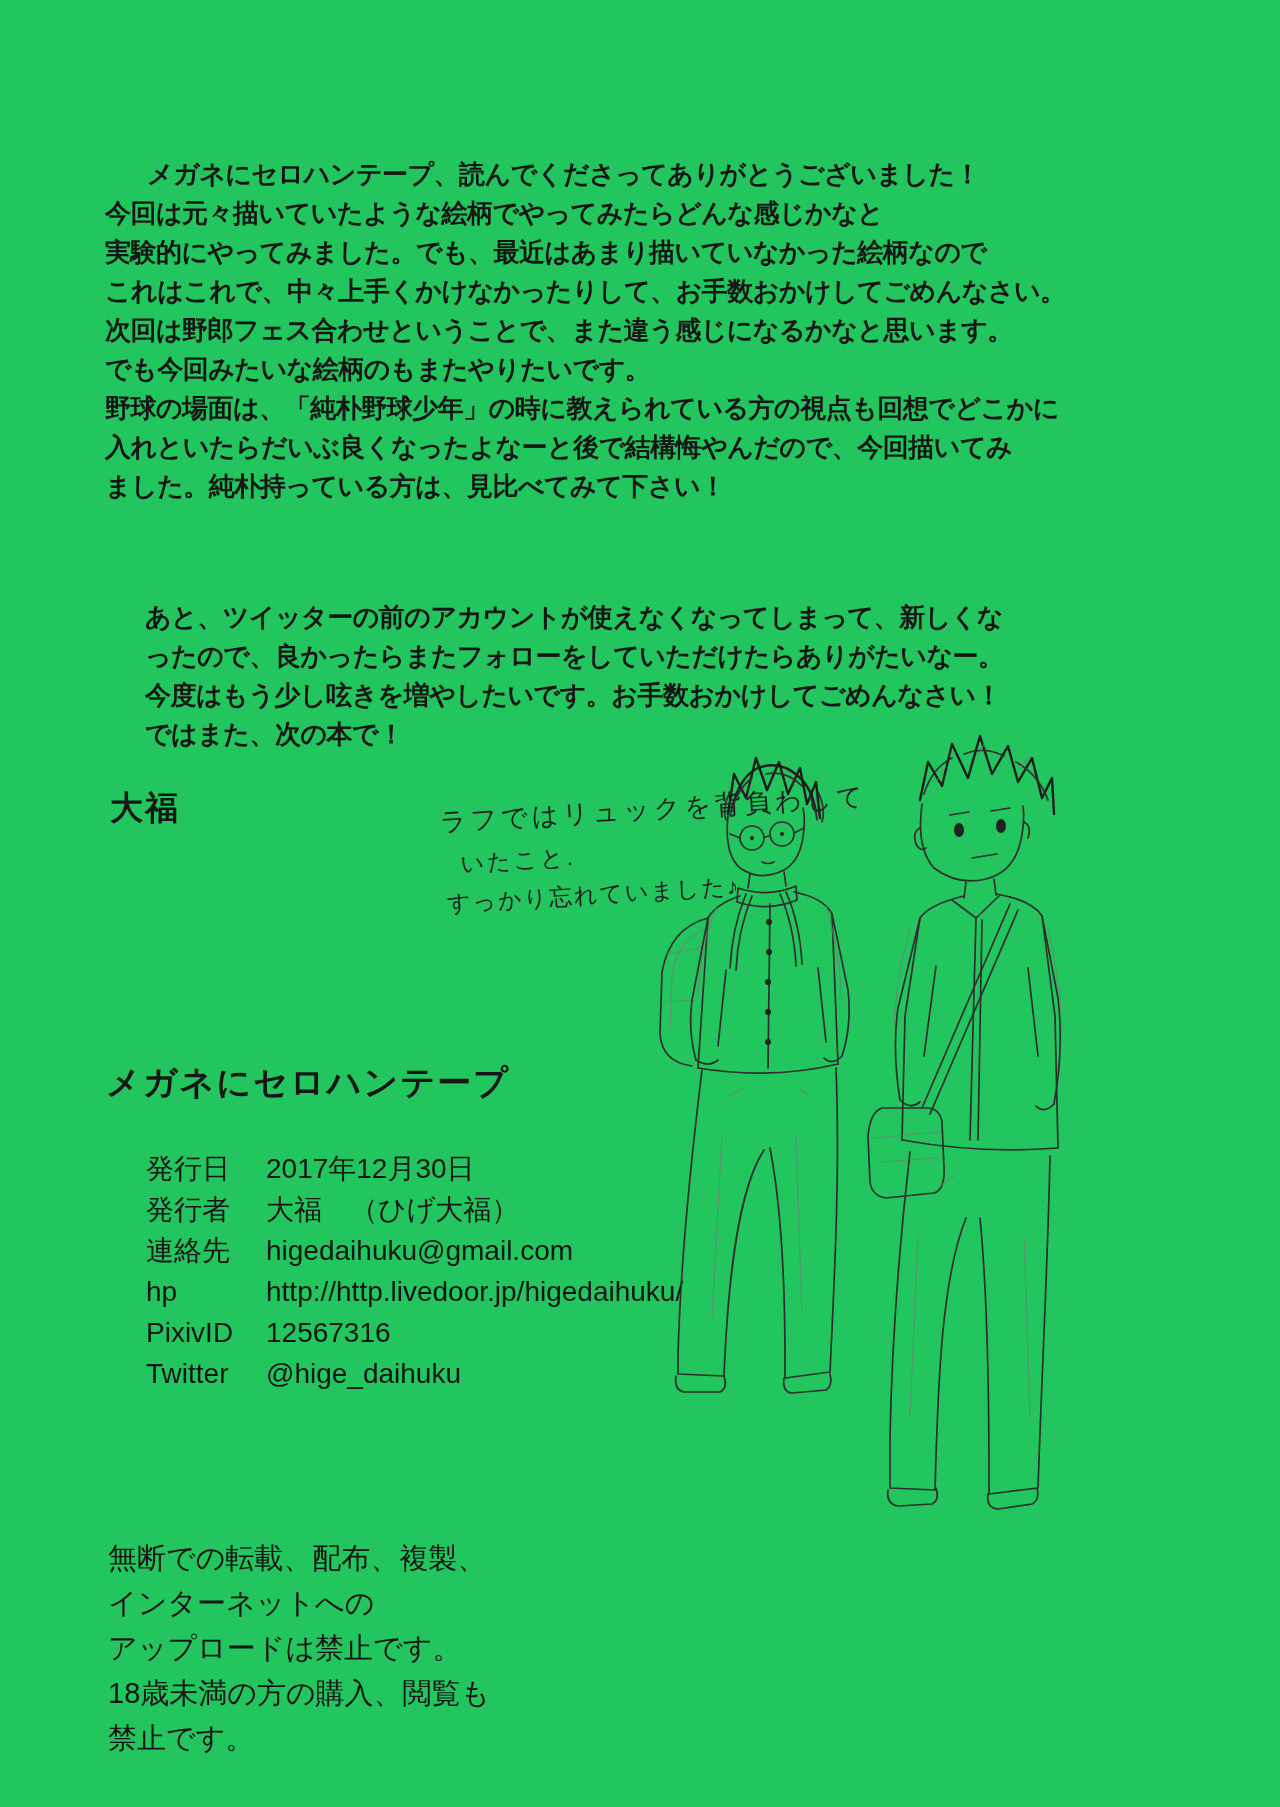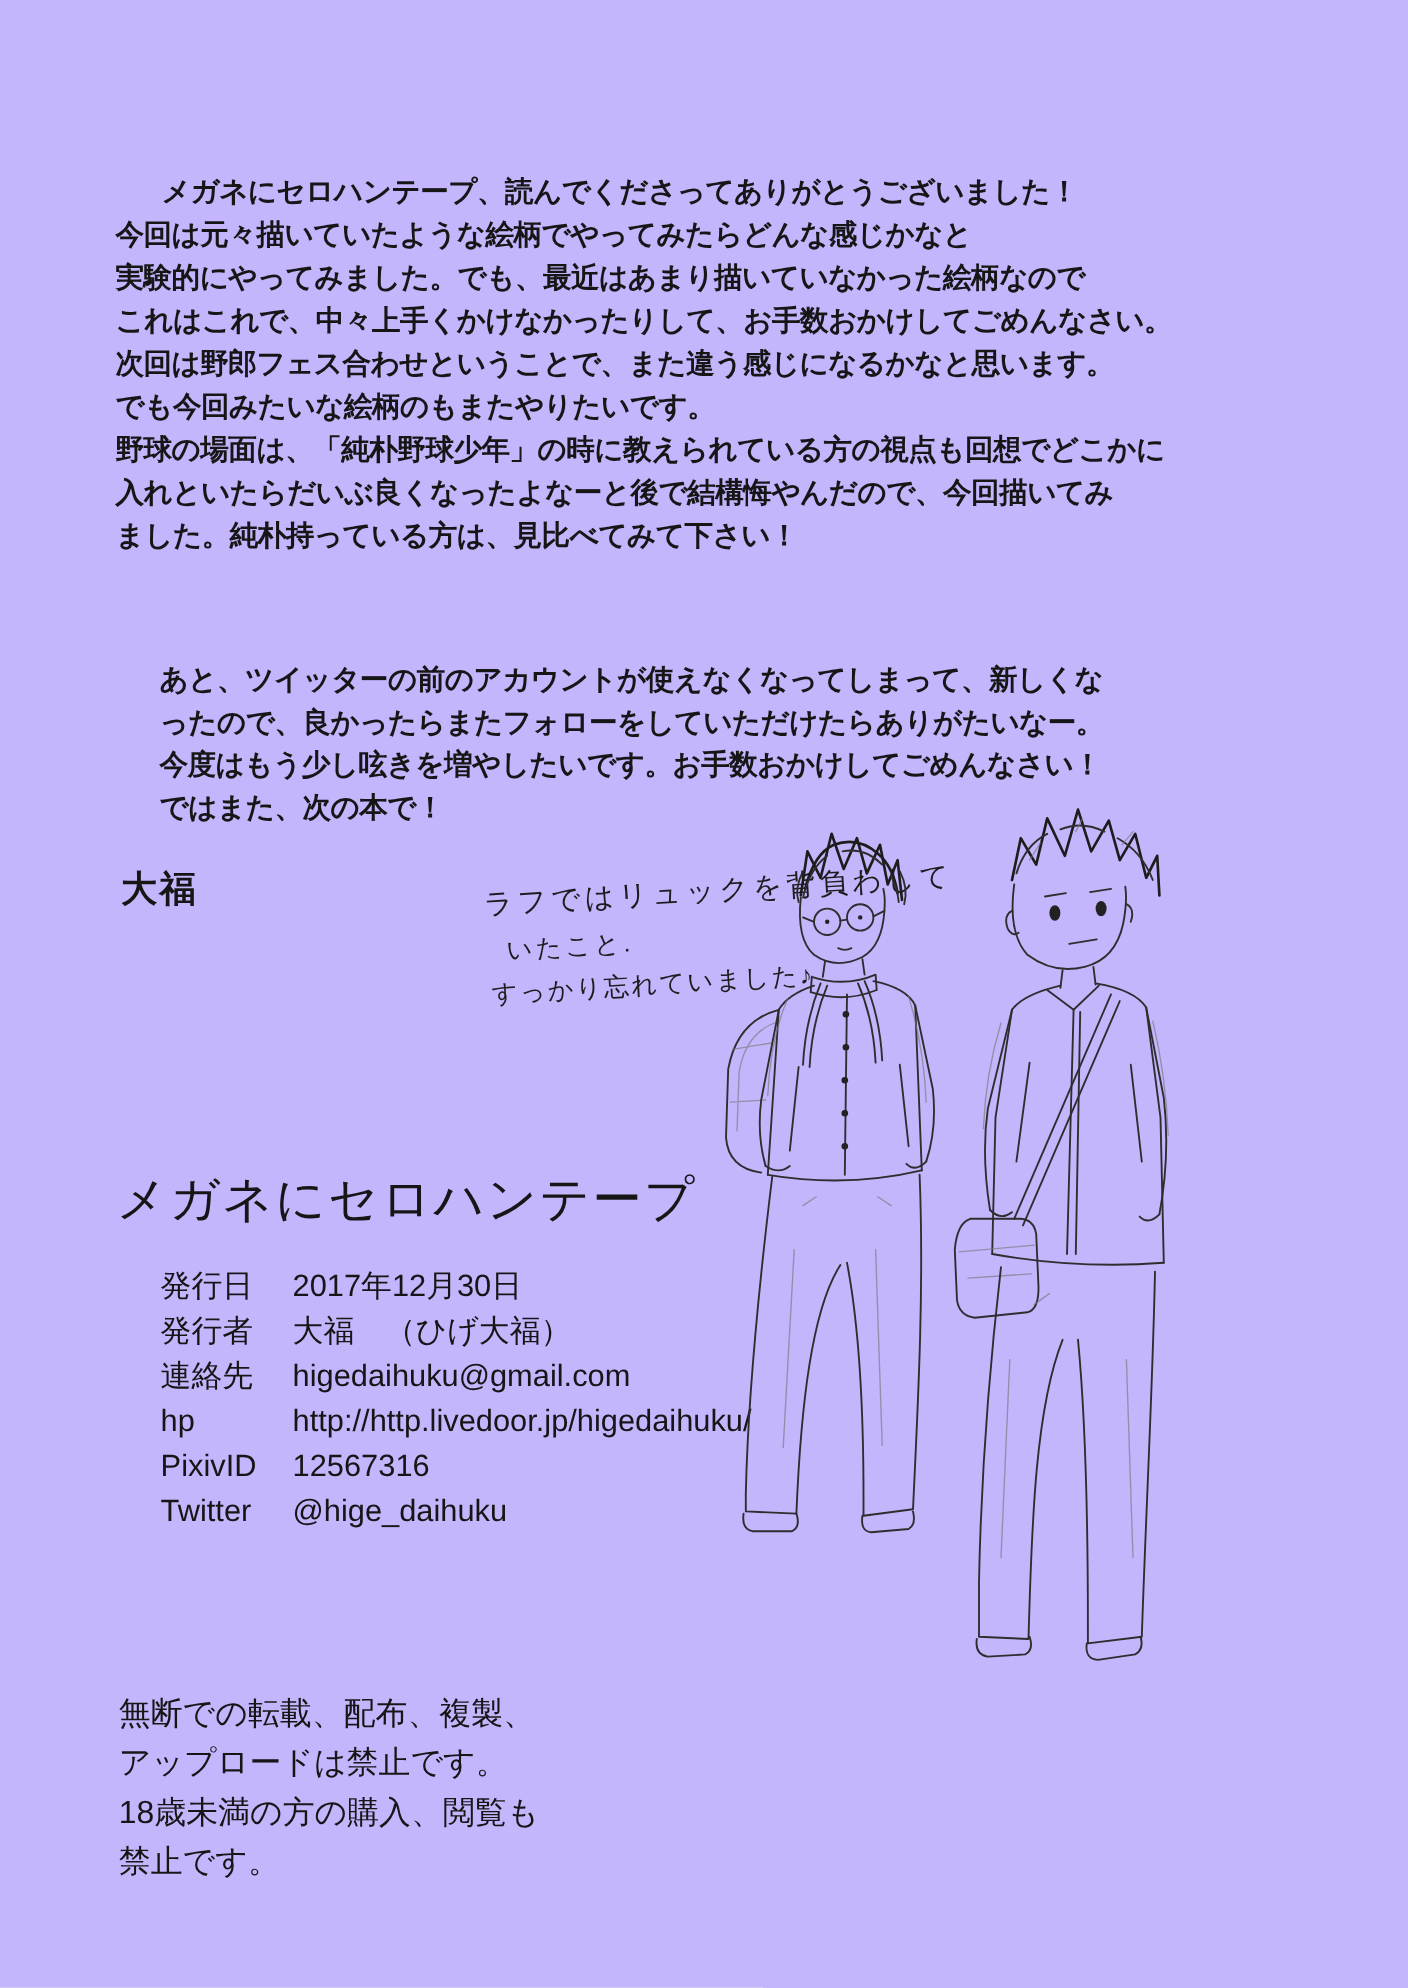--- a/index.html
+++ b/index.html
@@ -1,20 +1,20 @@
 <!DOCTYPE html>
 <html><head>
 <meta charset="utf-8">
 <style>
   * { margin:0; padding:0; box-sizing:border-box; }
   html,body { background:#e8e8e8; }
   .page {
     position:relative;
     width:1280px; height:1807px;
-    background:#c4b5fd;
+    background:#22c55e;
     overflow:hidden;
     font-family:"Liberation Sans","DejaVu Sans",sans-serif;
     color:#161616;
   }
   
   .afterword {
     position:absolute; left:105px; top:155px; width:1000px;
     font-size:26px; font-weight:600; letter-spacing:-0.5px;
   }
   .afterword .ln { height:39px; line-height:39px; white-space:nowrap; }
@@ -34,21 +34,21 @@
     position:absolute; left:442px; top:792px; width:420px;
     transform:rotate(-3.5deg);
     color:#1d1d1d; font-weight:400;
   }
   .hand-note .h1 { font-size:26px; letter-spacing:4px; white-space:nowrap; }
   .hand-note .h2 { font-size:23px; letter-spacing:3px; margin:10px 0 0 18px; white-space:nowrap; }
   .hand-note .h3 { font-size:23px; letter-spacing:2px; margin:8px 0 0 2px; white-space:nowrap; }
   
   .book-title {
     position:absolute; left:106px; top:1060px;
-    font-size:45px; font-weight:400; letter-spacing:2px; white-space:nowrap;
+    font-size:34px; font-weight:700; letter-spacing:2px; white-space:nowrap;
   }
   
   .colophon { position:absolute; left:110px; top:1148px; font-size:28px; font-weight:500;margin-left:36px; }
   .colophon .row { height:41px; line-height:41px; white-space:nowrap; display:flex; }
   .colophon .lab { display:inline-block; min-width:120px; }
   
   .disclaimer {
     position:absolute; left:108px; top:1536px;
     font-size:29px; font-weight:400;
   }
@@ -116,20 +116,21 @@
       <span class="val">12567316</span>
     </div>
     <div class="row">
       <span class="lab">Twitter</span>
       <span class="val">@hige_daihuku</span>
     </div>
   </div>
 
   <div class="disclaimer">
     <div class="ln">無断での転載、配布、複製、</div>
+    <div class="ln">インターネットへの</div>
     <div class="ln">アップロードは禁止です。</div>
     <div class="ln">18歳未満の方の購入、閲覧も</div>
     <div class="ln">禁止です。</div>
   </div>
 
   <svg class="sketch" viewBox="0 0 560 814" aria-hidden="true">
 
     <g>
 
       <path class="sd" d="M148,98 L154,58 L166,82 L176,42 L187,74 L199,46 L208,78 L220,52 L227,88 L236,66 L240,102"></path>

